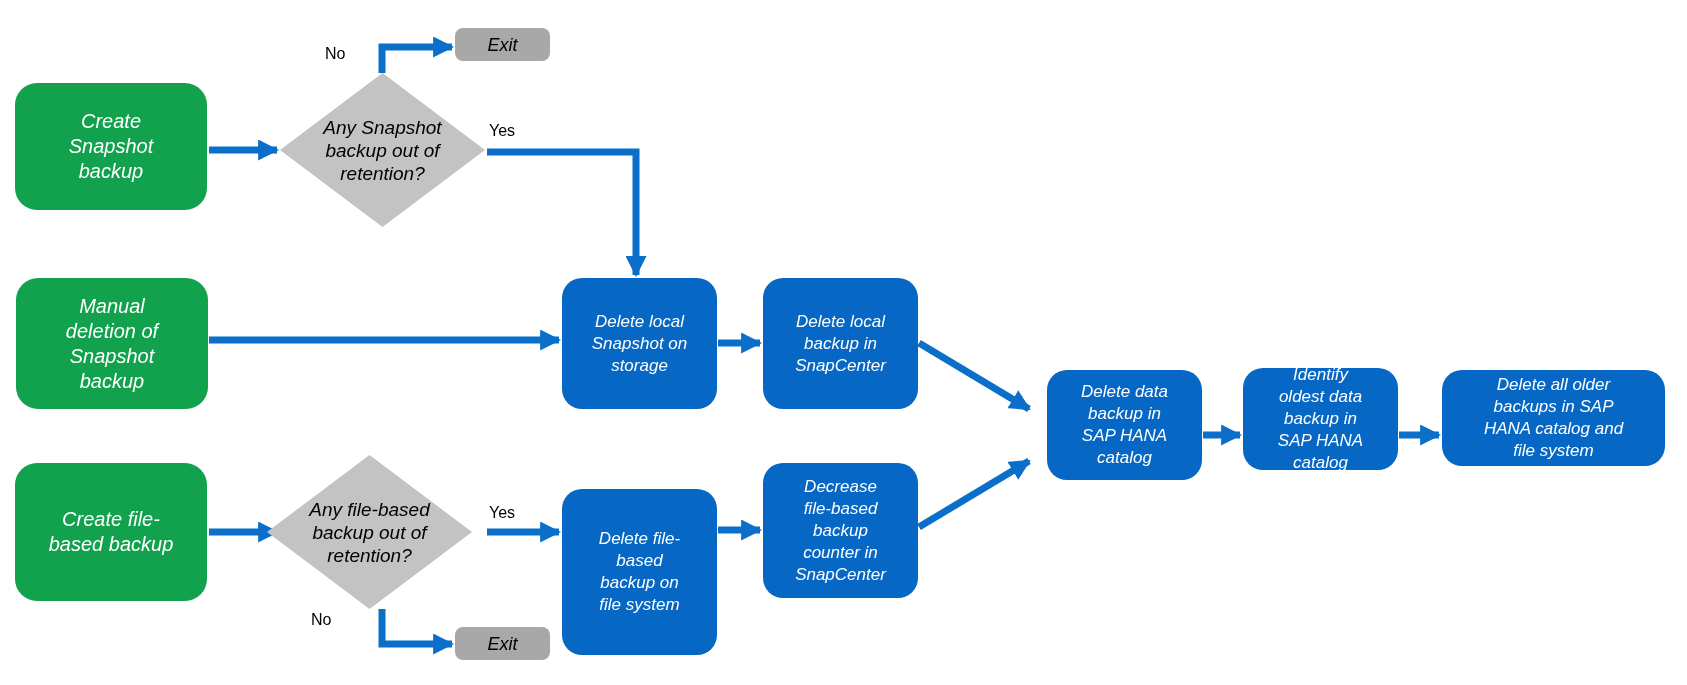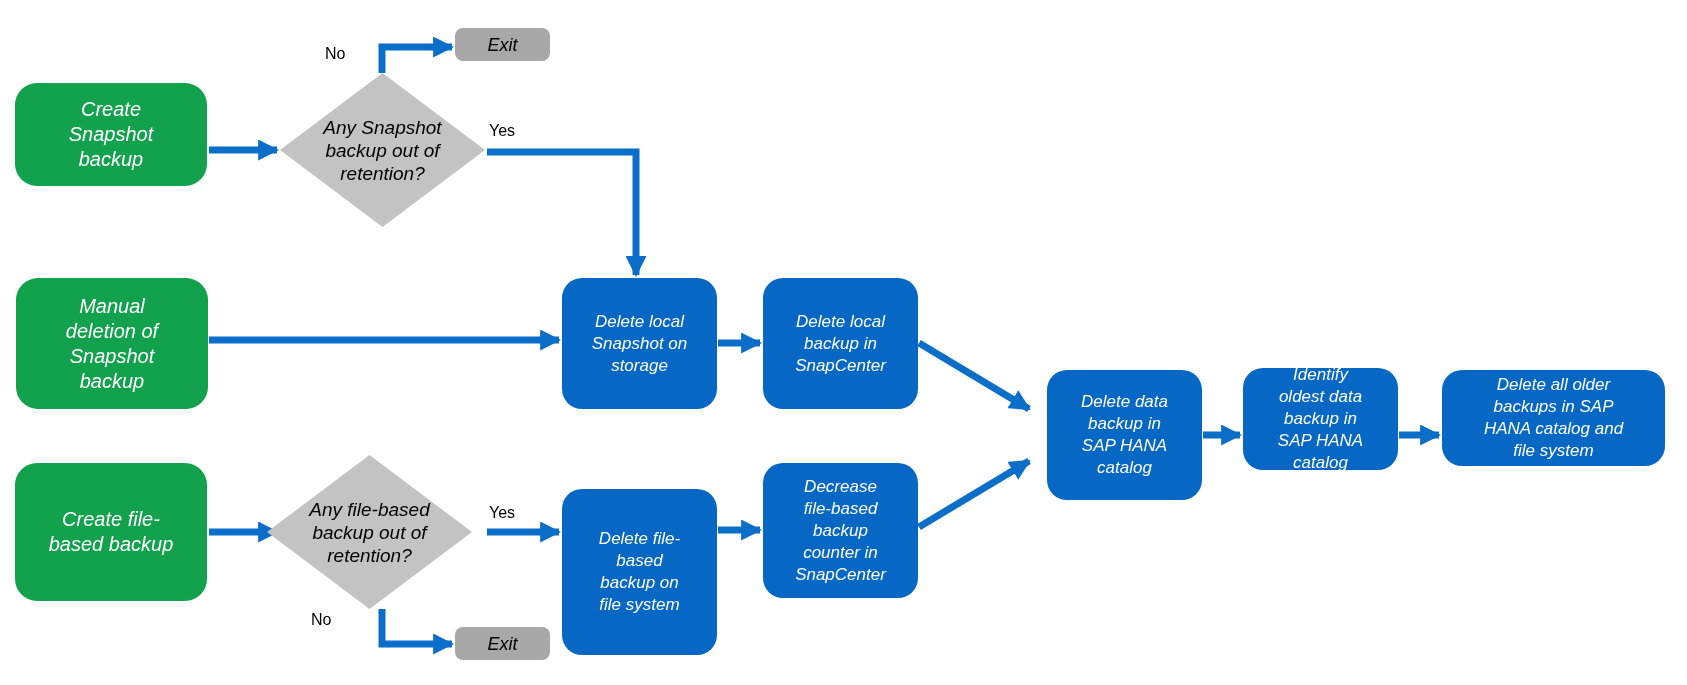--- a/index.html
+++ b/index.html
@@ -65,21 +65,21 @@
     <path class="arrow" d="M 919 343 L 1029 409" marker-end="url(#ah)"></path>
     <path class="arrow" d="M 209 532 L 277 532" marker-end="url(#ah)"></path>
     <path class="arrow" d="M 487 532 L 559 532" marker-end="url(#ah)"></path>
     <path class="arrow" d="M 382 609 L 382 644 L 452 644" marker-end="url(#ah)"></path>
     <path class="arrow" d="M 718 530 L 760 530" marker-end="url(#ah)"></path>
     <path class="arrow" d="M 919 527 L 1029 461" marker-end="url(#ah)"></path>
     <path class="arrow" d="M 1203 435 L 1240 435" marker-end="url(#ah)"></path>
     <path class="arrow" d="M 1399 435 L 1439 435" marker-end="url(#ah)"></path>
   </svg>
 
-  <div class="node green" style="left:15px;top:83px;width:192px;height:103px">
+  <div class="node green" style="left:15px;top:83px;width:192px;height:127px">
     <span class="label">Create
 Snapshot
 backup</span>
   </div>
   <div class="node diamond" style="left:280px;top:73px;width:205px;height:154px">
     <span class="label">Any Snapshot
 backup out of
 retention?</span>
   </div>
   <div class="node exit-node" style="left:455px;top:28px;width:95px;height:33px">
@@ -122,21 +122,21 @@
     <span class="label">Decrease
 file-based
 backup
 counter in
 SnapCenter</span>
   </div>
   <div class="node exit-node" style="left:455px;top:627px;width:95px;height:33px">
     <span class="label">Exit</span>
   </div>
 
-  <div class="node blue" style="left:1047px;top:370px;width:155px;height:130px">
+  <div class="node blue" style="left:1047px;top:370px;width:155px;height:110px">
     <span class="label">Delete data
 backup in
 SAP HANA
 catalog</span>
   </div>
   <div class="node blue" style="left:1243px;top:368px;width:155px;height:102px">
     <span class="label">Identify
 oldest data
 backup in
 SAP HANA

